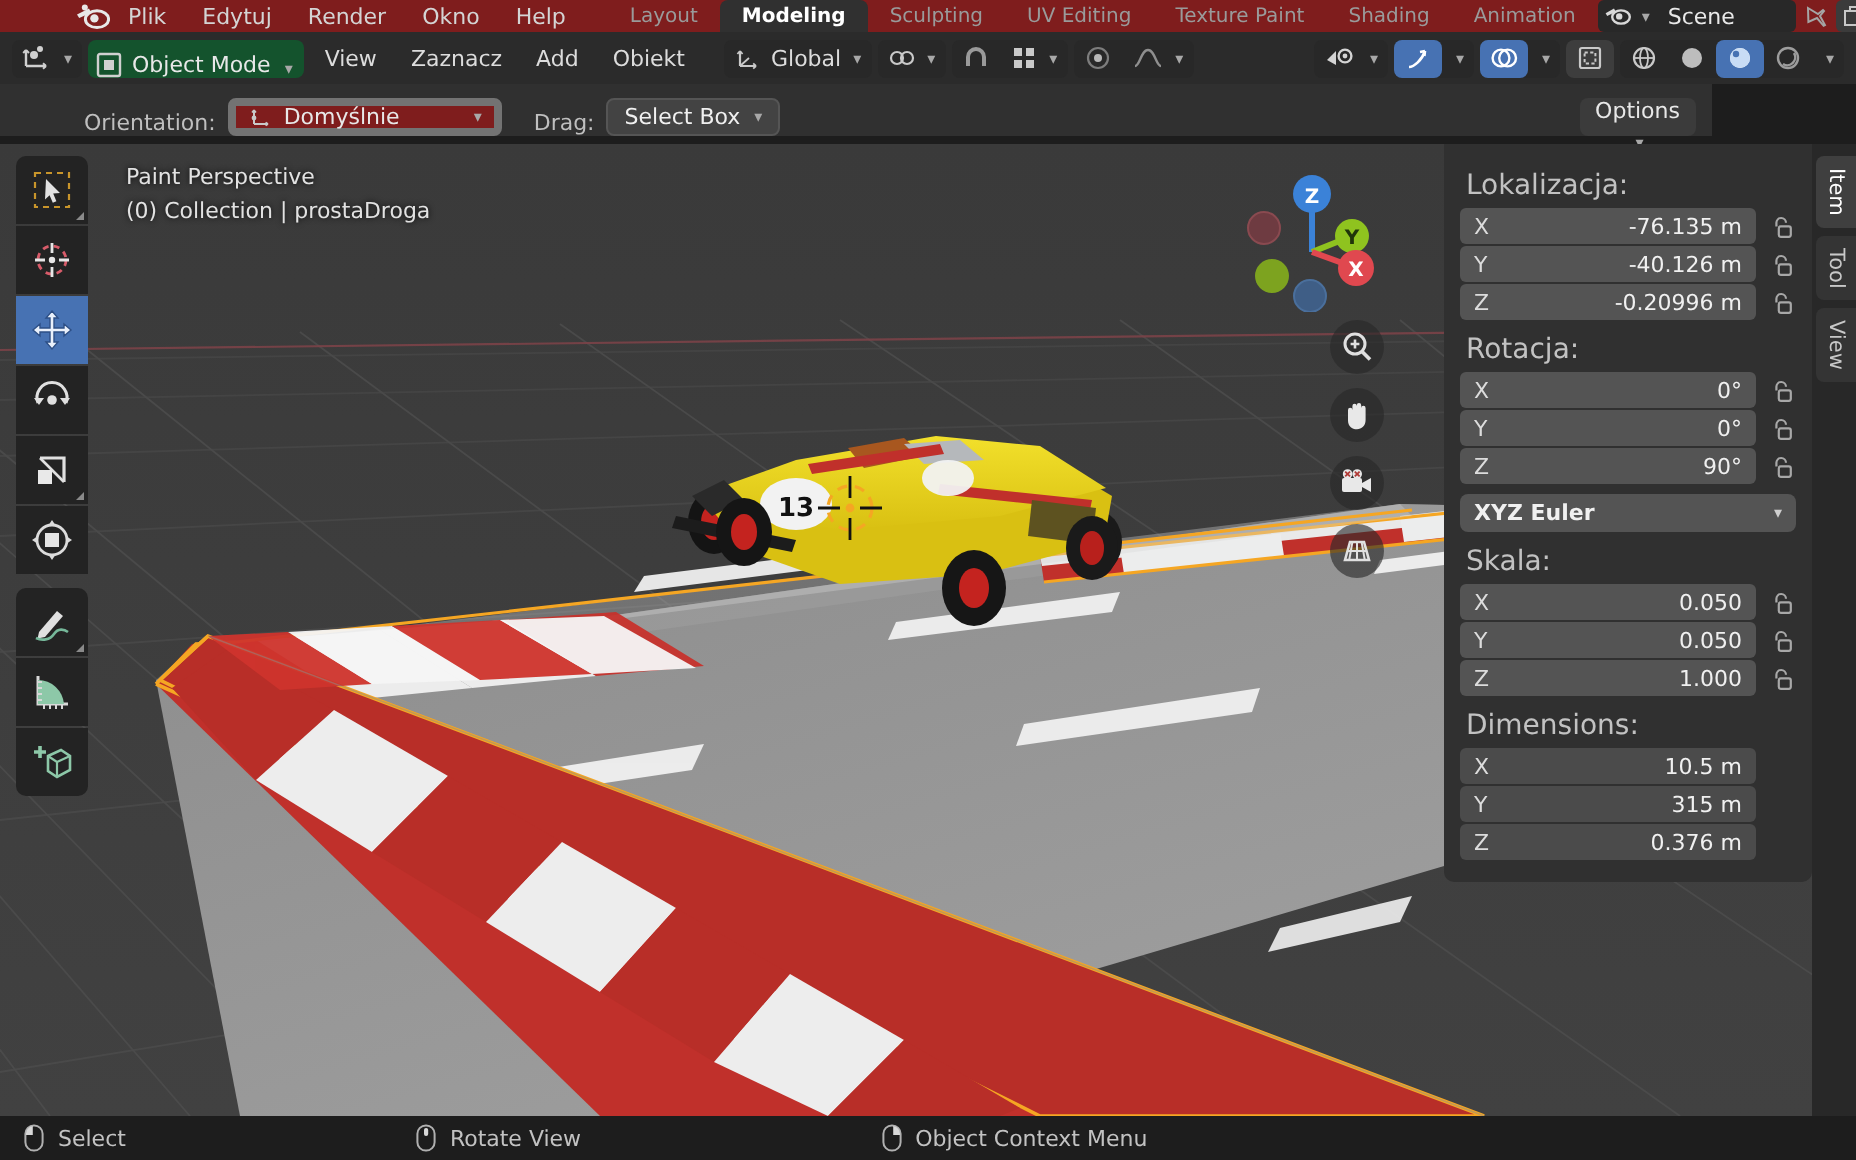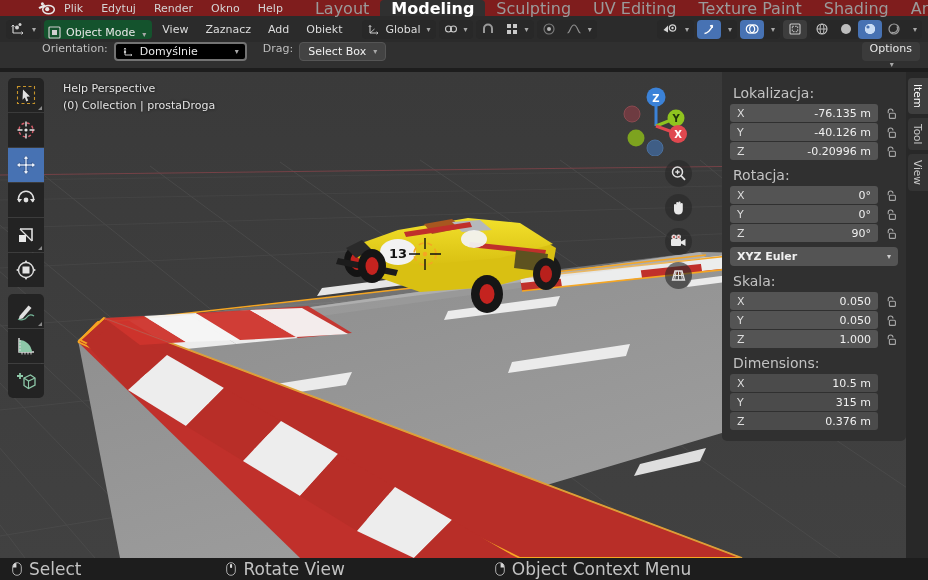--- a/index.html
+++ b/index.html
@@ -24,21 +24,21 @@
   .blender-logo {
     width: 30px; display: flex; align-items: center; justify-content: center;
   }
   .menu-item {
     display: flex; align-items: center; padding: 0 9px;
     color: #d4d4d4; font-size: 11px; white-space: nowrap; cursor: default;
   }
   .ws-tabs { display: flex; align-items: stretch; margin-left: 12px; }
   .ws-tab {
     display: flex; align-items: center; padding: 0 11px;
-    color: #9a9a9a; font-size: 16px; white-space: nowrap;
+    color: #9a9a9a; font-size: 10px; white-space: nowrap;
     border-radius: 4px 4px 0 0;
   }
   .ws-tab.active { background: #303030; color: #ffffff; font-weight: bold; }
   .topbar-right {
     margin-left: auto; display: flex; align-items: center;
     padding-right: 2px; gap: 1px;
   }
   .scene-field {
     display: flex; align-items: center; background: #282828;
     height: 16px; border-radius: 3px; padding: 0 3px; gap: 3px;
@@ -72,27 +72,27 @@
   }
   .chev { font-size: 8px; color: #a8a8a8; margin-left: 2px; }
   .mode-sel {
     display: flex; align-items: flex-end; gap: 5px; background: #14532d;
     height: 19px; border-radius: 4px; padding: 0 6px 0 4px;
     color: #e8e8e8; font-size: 11px;
   }
 
   
   .tool-settings {
-    height: 26px; width: 928px; background: #303030;
-    display: flex; align-items: flex-start; padding: 0 8px; gap: 6px;
+    height: 26px; width: 856px; background: #303030;
+    display: flex; align-items: flex-end; padding: 0 8px; gap: 6px;
   }
   .ts-label { color: #bfbfbf; font-size: 11px; }
   .ts-drop {
-    display: flex; align-items: center; gap: 5px; background: #000000;
-    border: 2px solid #737373; height: 19px; border-radius: 4px;
+    display: flex; align-items: center; gap: 5px; background: #7f1d1d;
+    border: 4px solid #737373; height: 19px; border-radius: 4px;
     padding: 0 6px; color: #e8e8e8; font-size: 11px;
   }
   .ts-drop2 {
     display: flex; align-items: center; gap: 5px; background: #434343;
     border: 1px solid #555; height: 19px; border-radius: 4px;
     padding: 0 8px; color: #f0f0f0; font-size: 11px;
   }
   .options-btn {
     margin-left: auto; display: flex; align-items: center; gap: 5px;
     background: #3b3b3b; height: 19px; border-radius: 4px;
@@ -190,21 +190,21 @@
     color: #c8c8c8; font-size: 10.5px;
     writing-mode: vertical-rl;
     padding: 6px 4px; text-align: center;
   }
   .vtab.active { background: #3f3f3f; color: #fff; }
 
   
   .statusbar {
     position: absolute; left: 0; bottom: 0; width: 928px; height: 22px;
     background: #1d1d1d; display: flex; align-items: center;
-    font-size: 17px; color: #c2c2c2;
+    font-size: 11px; color: #c2c2c2;
   }
   .st-item { display: flex; align-items: center; gap: 7px; }
   .st-1 { margin-left: 12px; }
   .st-2 { margin-left: 145px; }
   .st-3 { margin-left: 150px; }
   svg { display: block; }
 </style>
 </head>
 <body>
 
@@ -624,21 +624,21 @@
     </g>
 
     <g transform="translate(425,182)">
       <circle r="11" fill="none" stroke="#f5a623" stroke-width="1.6" stroke-dasharray="5 4"></circle>
       <path d="M-16 0 H-5 M5 0 H16 M0 -16 V-5 M0 5 V16" stroke="#111" stroke-width="1.4"></path>
       <circle r="2.2" fill="#f5a623"></circle>
     </g>
   </svg>
 
   <div class="vp-info">
-    <div>Help Perspective</div>
+    <div>Paint Perspective</div>
     <div>(0) Collection | prostaDroga</div>
   </div>
 
   <div class="tools">
     <div class="tool-btn">
       <svg width="20" height="20" viewBox="0 0 20 20">
         <rect x="1.5" y="1.5" width="17" height="17" fill="none" stroke="#c8952b" stroke-width="1.1" stroke-dasharray="3 2.5"></rect>
         <path d="M7 4.5 L14 11.5 L10.6 11.8 L12.2 15.6 L10.4 16.4 L8.8 12.6 L6.5 14.8 Z" fill="#e2e2e2"></path>
       </svg>
       <div class="corner-tri"></div>

